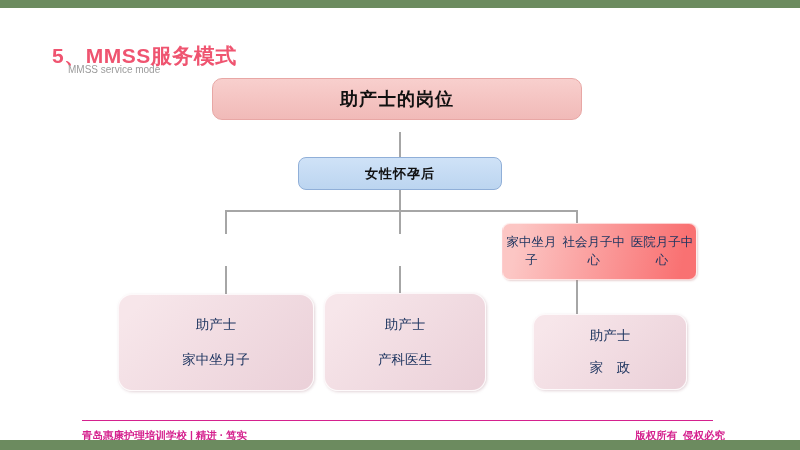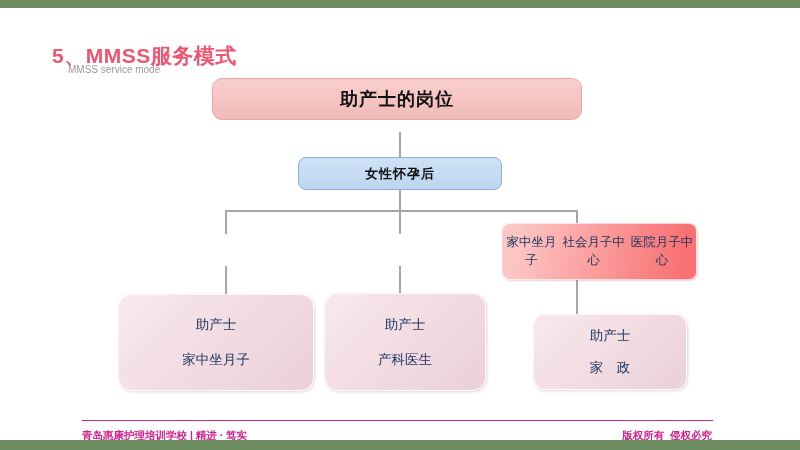--- a/index.html
+++ b/index.html
@@ -74,21 +74,21 @@
 
   .footer-line{
     position:absolute;left:82px;top:420px;width:631px;height:0;
     border-top:1.5px solid #D5218E;
   }
   .footer-text{
     position:absolute;top:429px;font-size:10.5px;font-weight:bold;color:#D5218E;
     white-space:pre;
   }
   .footer-text.left{left:82px;}
-  .footer-text.right{right:88px;}
+  .footer-text.right{right:75px;}
 </style>
 </head>
 <body>
 
 <div class="slide">
   <div class="bar top"></div>
 
   <h1 class="title">5、MMSS服务模式</h1>
   <div class="subtitle">MMSS service mode</div>
 

